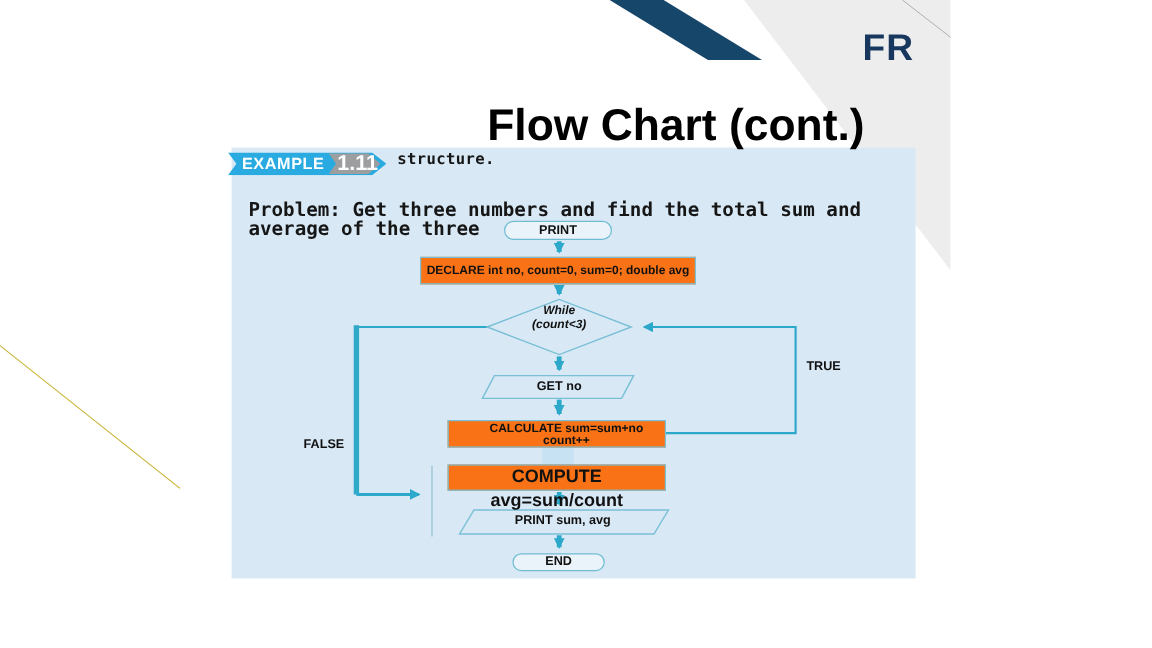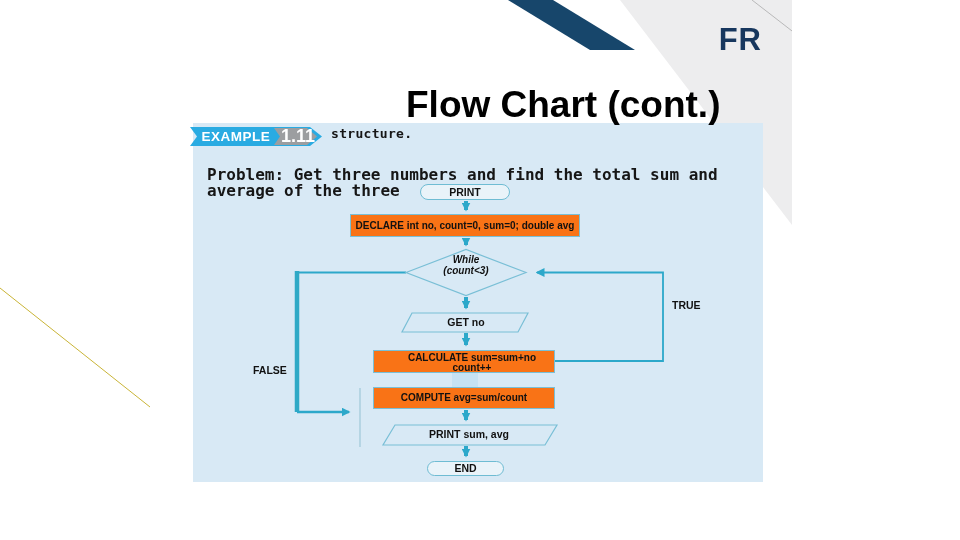--- a/index.html
+++ b/index.html
@@ -32,21 +32,21 @@
          text-align:center;font-size:10.5px;}
   .terminal{border:1.5px solid #6FBCD3;border-radius:9px;background:rgba(255,255,255,.45);}
   .process{border:1px solid #79BFD6;background:#f97316;}
   .start{left:227px;top:61px;width:90px;height:16px;line-height:15px;}
   .declare{left:157px;top:91px;width:230px;height:23px;line-height:21px;font-size:10px;}
   .while-label{left:223px;top:131px;width:100px;font-size:10px;line-height:11px;font-style:italic;}
   .get-label{left:222px;top:193px;width:102px;font-size:10.5px;}
   .calc{left:180px;top:227px;width:182px;height:23px;font-size:10px;line-height:10.5px;
         padding-top:1.5px;padding-left:16px;}
   .paleband{position:absolute;left:259px;top:250px;width:26px;height:14px;background:#C6E2F3;}
-  .compute{left:180px;top:264px;width:182px;height:22px;line-height:20px;font-size:10px;}
+  .compute{left:180px;top:264px;width:182px;height:22px;line-height:20px;font-size:15px;}
   .print-label{left:226px;top:305px;width:100px;font-size:10.5px;text-align:center;}
   .end{left:234px;top:338px;width:77px;height:15px;line-height:13px;font-size:10.5px;}
   .branch{position:absolute;color:#111;font-weight:bold;font-size:10.5px;}
   .false{left:60px;top:193px;margin-top:48px;}
   .true{left:479px;top:176px;}
 </style>
 </head>
 <body>
 
 <div class="slide">

